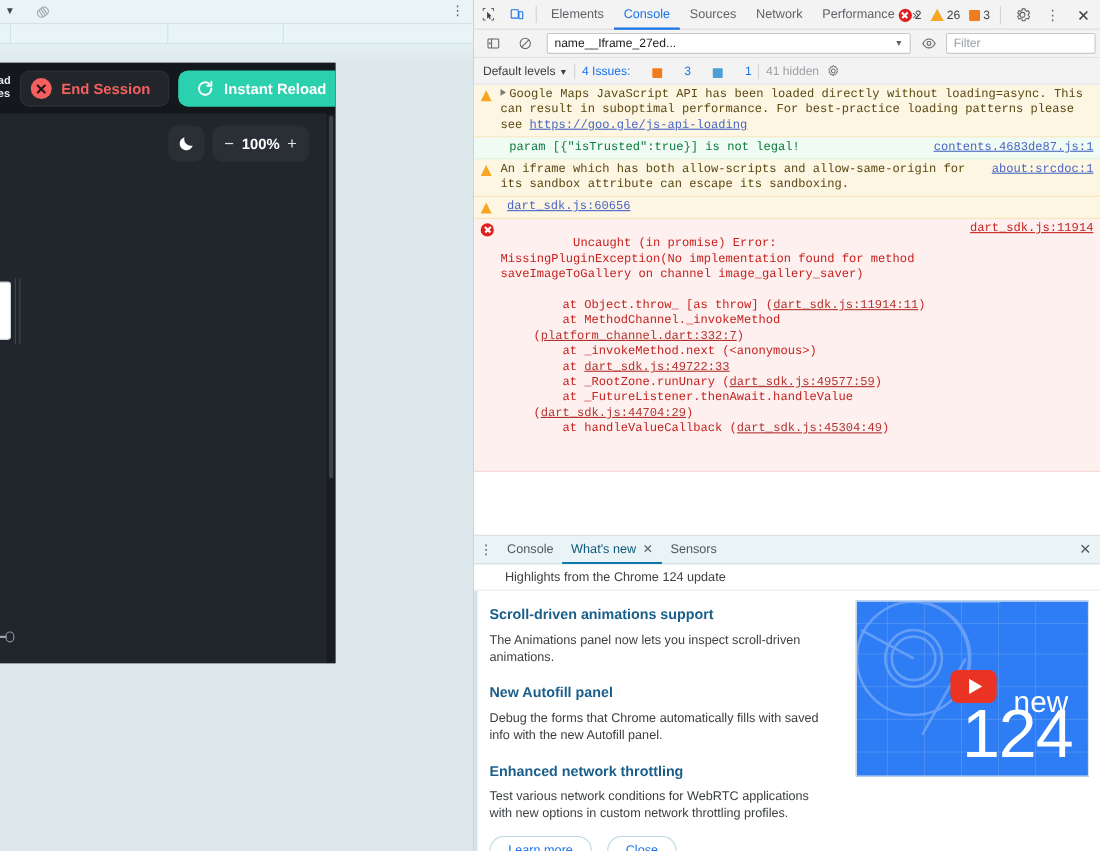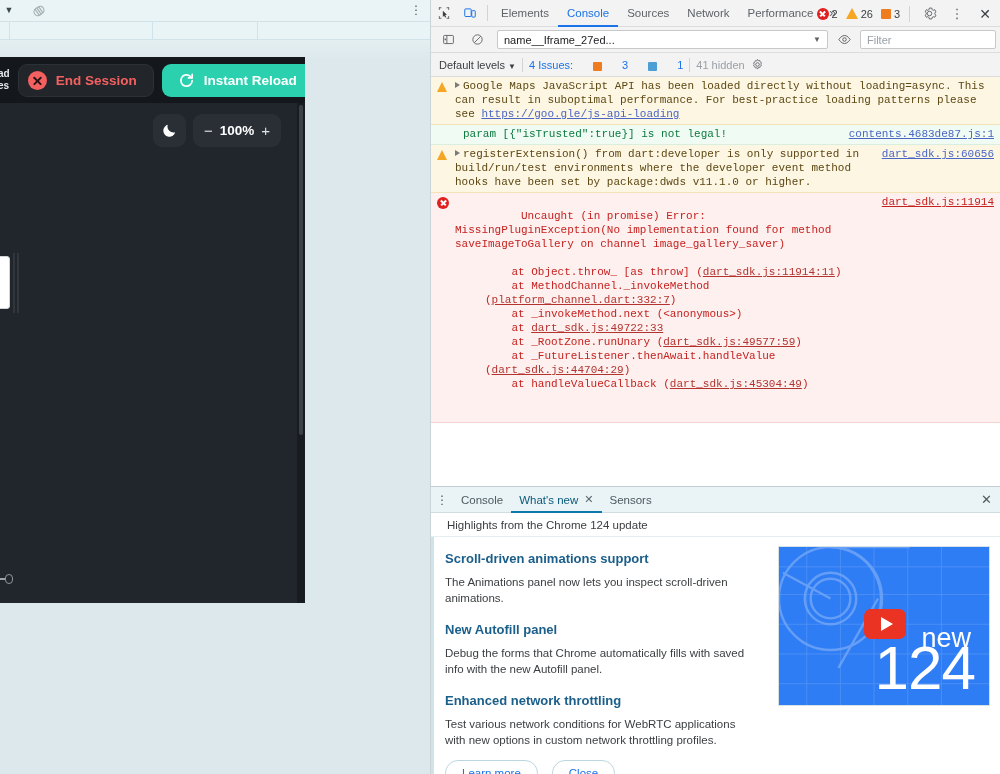--- a/index.html
+++ b/index.html
@@ -258,21 +258,21 @@
     height: 26px; padding: 0 8px; display: flex; align-items: center; gap: 6px;
     font-size: 11.5px; color: #4d5a60; white-space: nowrap;
   }
   .drw-tab.sel { color: #0b5a7a; box-shadow: inset 0 -2px 0 #0b7aa8; }
   .drw-close-x { font-size: 11px; color: #5b676d; }
   .drw-x {
     position: absolute; right: 8px; top: 5px; font-size: 13px; color: #4d5a60;
   }
   .drw-sub {
     height: 24px; background: #ffffff; border-bottom: 1px solid #e4eef1;
-    display: flex; align-items: center; padding-left: 16px;
+    display: flex; align-items: center; padding-left: 28px;
     font-size: 11.5px; color: #3c4043; flex: 0 0 24px;
   }
   .drw-content { flex: 1 1 auto; position: relative; overflow: hidden; padding: 14px 12px 0 14px; }
   .wn-h {
     color: #1a5e8a; font-size: 13px; font-weight: 700; margin-bottom: 8px;
   }
   .wn-p {
     color: #3c4043; font-size: 11.5px; line-height: 16px; margin-bottom: 16px;
     max-width: 300px;
   }
@@ -508,26 +508,32 @@
         <div class="body"><span class="arrowT"></span><span>Google Maps JavaScript API has been loaded directly without loading=async. This can result in suboptimal performance. For best-practice loading patterns please see </span><a class="lnk">https://goo.gle/js-api-loading</a></div>
       </div>
 
 
       <div class="msg verb">
         <div class="ico" style="flex:0 0 24px"></div>
         <div class="body">param [{"isTrusted":true}] is not legal!</div>
         <div class="src">contents.4683de87.js:1</div>
       </div>
 
-
       <div class="msg warn">
         <div class="ico">
             <div class="wicon"></div>
           </div>
-        <div class="body"><span class="arrowT"></span><span>registerExtension() from dart:developer is only supported in build/run/test environments where the developer event method hooks have been set by package:dwds v11.1.0 or higher.</span></div>
+        <div class="body">An iframe which has both allow-scripts and allow-same-origin for its sandbox attribute can escape its sandboxing.</div>
+        <div class="src">about:srcdoc:1</div>
+      </div>
+
+      <div class="msg warn">
+        <div class="ico">
+            <div class="wicon"></div>
+          </div>
         <div class="src">dart_sdk.js:60656</div>
       </div>
 
       <div class="msg err">
         <div class="ico">
             <div class="eicon"></div>
           </div>
         <div class="body">
           <span>Uncaught (in promise) Error: MissingPluginException(No implementation found for method saveImageToGallery on channel image_gallery_saver)</span>
           <span class="stack" id="stack-host"><span style="display: block;">    at Object.throw_ [as throw] (<a class="lnk">dart_sdk.js:11914:11</a>)</span><span style="display: block;">    at MethodChannel._invokeMethod (<a class="lnk">platform_channel.dart:332:7</a>)</span><span style="display: block;">    at _invokeMethod.next (&lt;anonymous&gt;)</span><span style="display: block;">    at <a class="lnk">dart_sdk.js:49722:33</a></span><span style="display: block;">    at _RootZone.runUnary (<a class="lnk">dart_sdk.js:49577:59</a>)</span><span style="display: block;">    at _FutureListener.thenAwait.handleValue (<a class="lnk">dart_sdk.js:44704:29</a>)</span><span style="display: block;">    at handleValueCallback (<a class="lnk">dart_sdk.js:45304:49</a>)</span></span>

